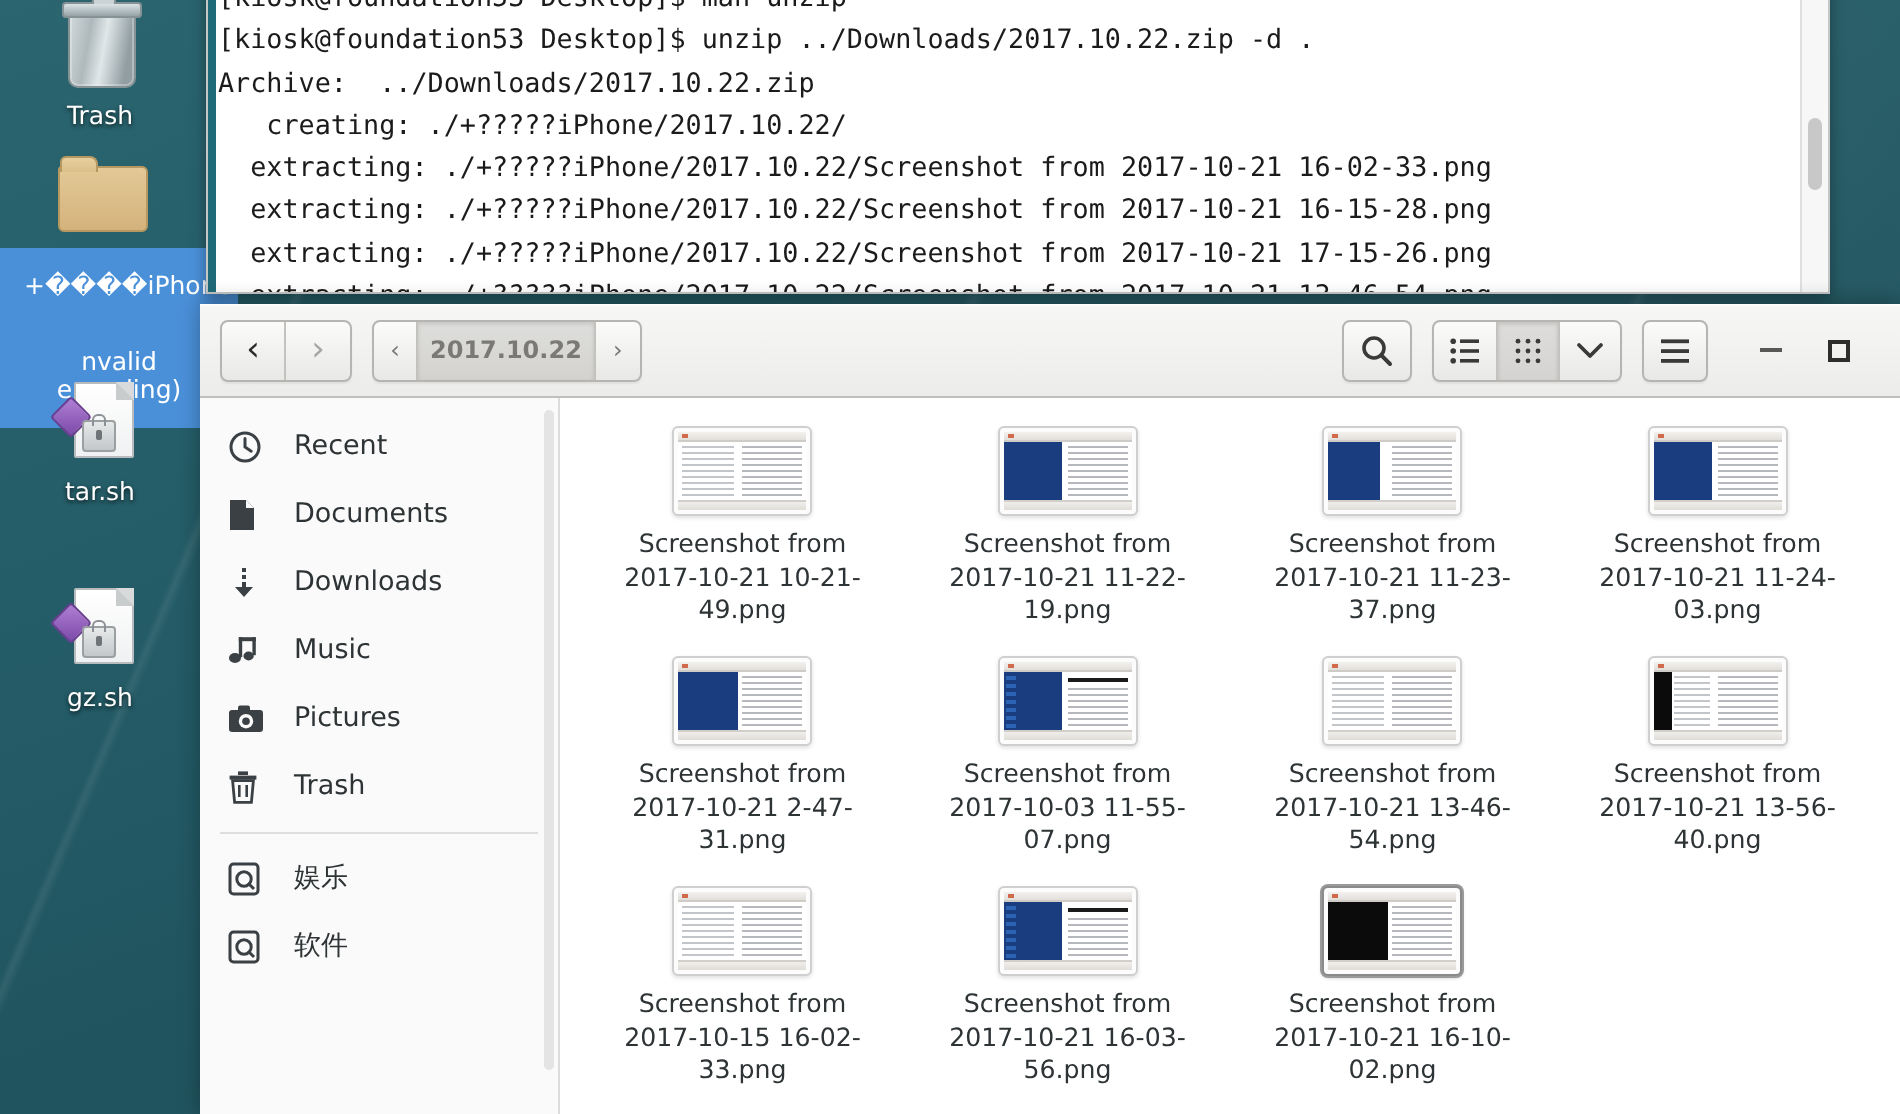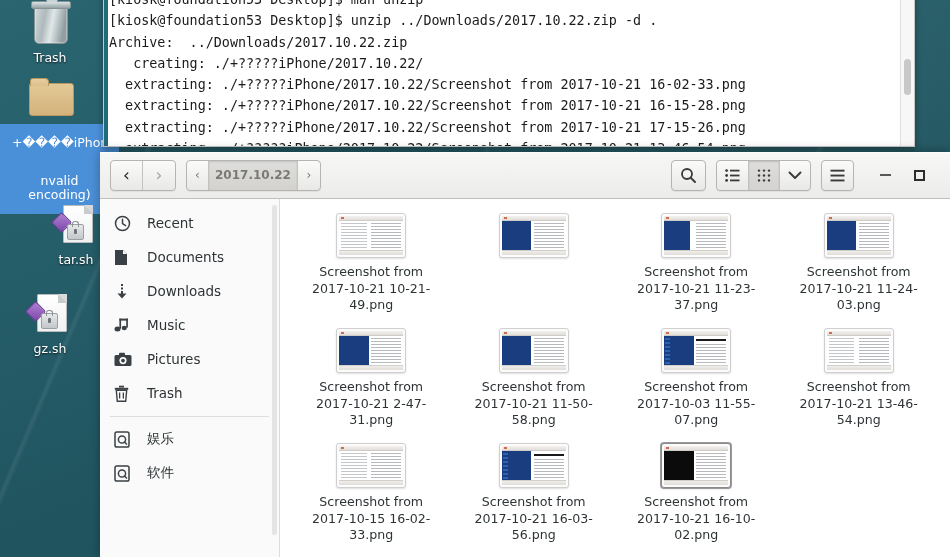--- a/index.html
+++ b/index.html
@@ -501,21 +501,21 @@
     </div>
 
     <div class="desk-icon" style="top:75px;">
       <span class="glyph">
           <span class="folder"></span>
         </span>
       <span class="desk-label selected">+����iPhone</span>
       <span class="desk-label selected">nvalid encoding)</span>
     </div>
 
-    <div class="desk-icon" style="top:204px;padding-left:26px;">
+    <div class="desk-icon" style="top:190px;">
       <span class="glyph">
         <span class="script-file"></span>
           <span class="script-diamond"></span>
           <span class="script-lock"></span>
       </span>
       <span class="desk-label">tar.sh</span>
     </div>
 
     <div class="desk-icon" style="top:293px;">
       <span class="glyph">
@@ -741,20 +741,21 @@
               <div class="thumb-frame">
                 <div class="mini">
                   <div class="mtitle"></div>
                   <div class="mbody">
                     <div class="mblue"></div>
                     <div class="mlines"></div>
                   </div>
                   <div class="mfoot"></div>
                 </div>
               </div>
+              <div class="file-label">Screenshot from 2017-10-21 11-22-19.png</div>
             </div>
             <div class="file-cell">
               <div class="thumb-frame">
                 <div class="mini">
                   <div class="mtitle"></div>
                   <div class="mbody">
                     <div class="mblue" style="width:40%"></div>
                     <div class="mlines"></div>
                   </div>
                   <div class="mfoot"></div>
@@ -780,33 +781,20 @@
                 <div class="mini">
                   <div class="mtitle"></div>
                   <div class="mbody">
                     <div class="mblue"></div>
                     <div class="mlines"></div>
                   </div>
                   <div class="mfoot"></div>
                 </div>
               </div>
               <div class="file-label">Screenshot from 2017-10-21 2-47-31.png</div>
-            </div>
-            <div class="file-cell">
-              <div class="thumb-frame">
-                <div class="mini">
-                  <div class="mtitle"></div>
-                  <div class="mbody">
-                    <div class="mblue"></div>
-                    <div class="mlines"></div>
-                  </div>
-                  <div class="mfoot"></div>
-                </div>
-              </div>
-              <div class="file-label">Screenshot from 2017-10-21 11-50-58.png</div>
             </div>
             <div class="file-cell">
               <div class="thumb-frame">
                 <div class="mini">
                   <div class="mtitle"></div>
                   <div class="mbody">
                     <div class="mblue"></div>
                     <div class="mbar" style="top:3px"></div>
                     <div class="mlines" style="top:8px"></div>
                     <div class="mside"></div>
@@ -827,20 +815,34 @@
                   <div class="mfoot"></div>
                 </div>
               </div>
               <div class="file-label">Screenshot from 2017-10-21 13-46-54.png</div>
             </div>
             <div class="file-cell">
               <div class="thumb-frame">
                 <div class="mini">
                   <div class="mtitle"></div>
                   <div class="mbody">
+                    <div class="mblack" style="width:14%"></div>
+                    <div class="mlines-left" style="left:16%;width:28%"></div>
+                    <div class="mlines"></div>
+                  </div>
+                  <div class="mfoot"></div>
+                </div>
+              </div>
+              <div class="file-label">Screenshot from 2017-10-21 13-56-40.png</div>
+            </div>
+            <div class="file-cell">
+              <div class="thumb-frame">
+                <div class="mini">
+                  <div class="mtitle"></div>
+                  <div class="mbody">
                     <div class="mlines-left"></div>
                     <div class="mlines"></div>
                   </div>
                   <div class="mfoot"></div>
                 </div>
               </div>
               <div class="file-label">Screenshot from 2017-10-15 16-02-33.png</div>
             </div>
             <div class="file-cell">
               <div class="thumb-frame">

